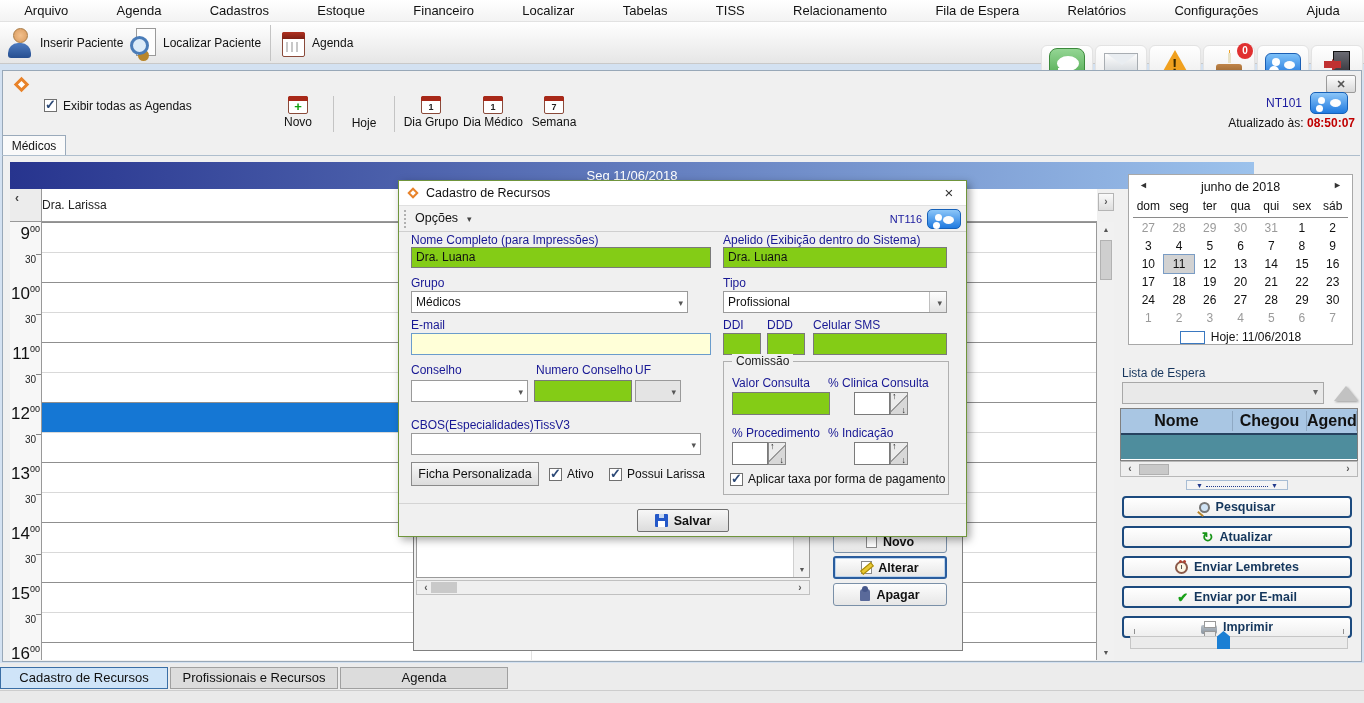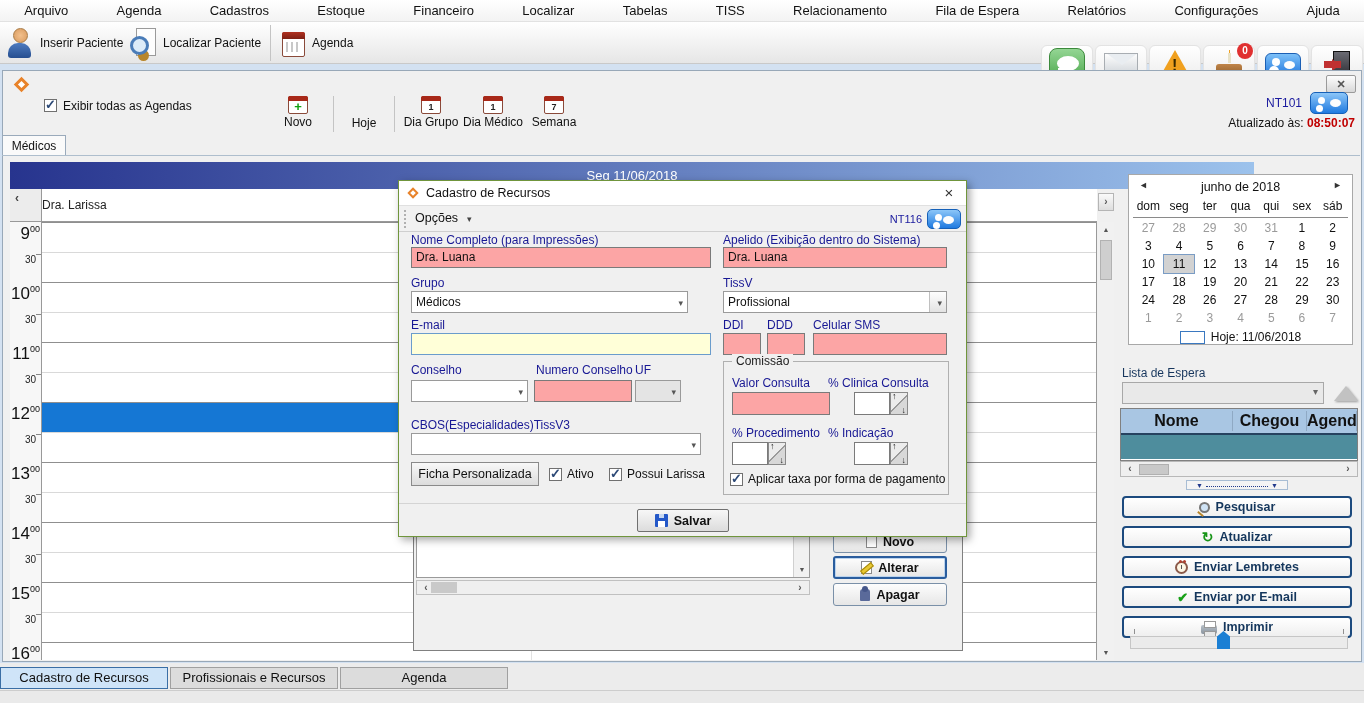--- a/index.html
+++ b/index.html
@@ -212,21 +212,21 @@
   #m-close { position:absolute; right:8px; top:3px; width:18px; height:18px; text-align:center; font-size:15px; color:#333; line-height:17px; }
   #m-close::before { content:"×"; }
   #m-toolbar { position:absolute; left:0; top:25px; width:100%; height:26px; background:#f1f1f1; border-bottom:1px solid #cfcfcf; }
   #m-grip { position:absolute; left:5px; top:4px; height:18px; border-left:2px dotted #b0b0b0; }
   #m-opcoes { position:absolute; left:16px; top:5px; font-size:12.5px; }
   #m-opcoes::after { content:"▾"; font-size:9px; color:#444; margin-left:9px; }
   #m-code { position:absolute; right:44px; top:7px; color:#1a1a9e; font-size:11px; }
   #m-user-btn { position:absolute; right:5px; top:3px; width:34px; height:20px; }
 
   .m-label { position:absolute; color:#181894; font-size:12px; white-space:nowrap; }
-  .m-input { position:absolute; background:#fca5a5; border:1px solid #7a7a7a; font-size:12px; padding:2px 4px;
+  .m-input { position:absolute; background:#84cc16; border:1px solid #7a7a7a; font-size:12px; padding:2px 4px;
     font-family:"Liberation Sans",sans-serif; color:#111; }
   .m-input.yellow { background:#ffffd8; border:1px solid #6a9ccc; }
   .m-select { position:absolute; background:#fff; border:1px solid #9a9a9a; font-size:12px; padding:2px 4px; line-height:16px; }
   .m-select::after { content:"▾"; position:absolute; right:4px; top:3px; font-size:9px; color:#555; }
   .m-select .ddbtn { position:absolute; right:0; top:0; bottom:0; width:17px; background:linear-gradient(#fdfdfd,#e3e3e3); border-left:1px solid #c0c0c0; }
   .m-select.disabled { background:#e4e4e4; }
 
   #m-fieldset { position:absolute; left:324px; top:180px; width:226px; height:134px; border:1px solid #b0b0b0; }
   #m-legend { position:absolute; left:8px; top:-8px; background:#f0f0f0; padding:0 4px; font-size:12px; color:#222; }
   .spin { position:absolute; width:54px; height:23px; }
@@ -574,21 +574,21 @@
 
     <div class="m-label" style="left:12px;top:52px;">Nome Completo (para Impressões)</div>
     <div class="m-input" style="left:12px;top:66px;width:300px;height:21px;">Dra. Luana</div>
     <div class="m-label" style="left:324px;top:52px;">Apelido (Exibição dentro do Sistema)</div>
     <div class="m-input" style="left:324px;top:66px;width:224px;height:21px;">Dra. Luana</div>
 
     <div class="m-label" style="left:12px;top:95px;">Grupo</div>
     <div class="m-select" style="left:12px;top:110px;width:277px;height:22px;">
       <span>Médicos</span>
     </div>
-    <div class="m-label" style="left:324px;top:95px;">TissV</div>
+    <div class="m-label" style="left:324px;top:95px;">Tipo</div>
     <div class="m-select" style="left:324px;top:110px;width:224px;height:22px;">
       <span class="ddbtn"></span>
       <span>Profissional</span>
     </div>
 
     <div class="m-label" style="left:12px;top:137px;">E-mail</div>
     <div class="m-input yellow" style="left:12px;top:152px;width:300px;height:22px;"></div>
     <div class="m-label" style="left:324px;top:137px;">DDI</div>
     <div class="m-label" style="left:368px;top:137px;">DDD</div>
     <div class="m-label" style="left:414px;top:137px;">Celular SMS</div>

